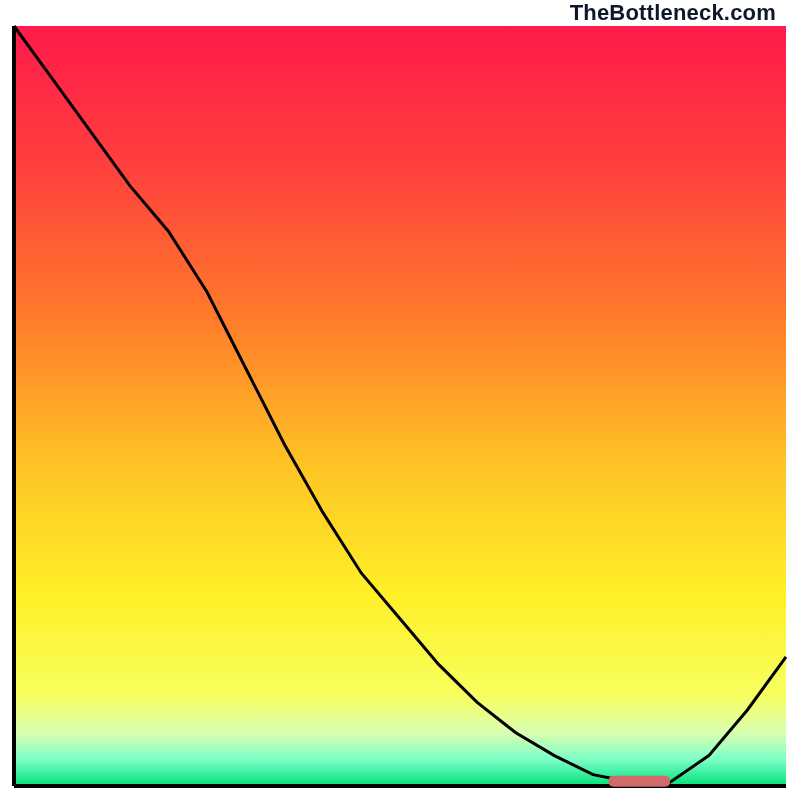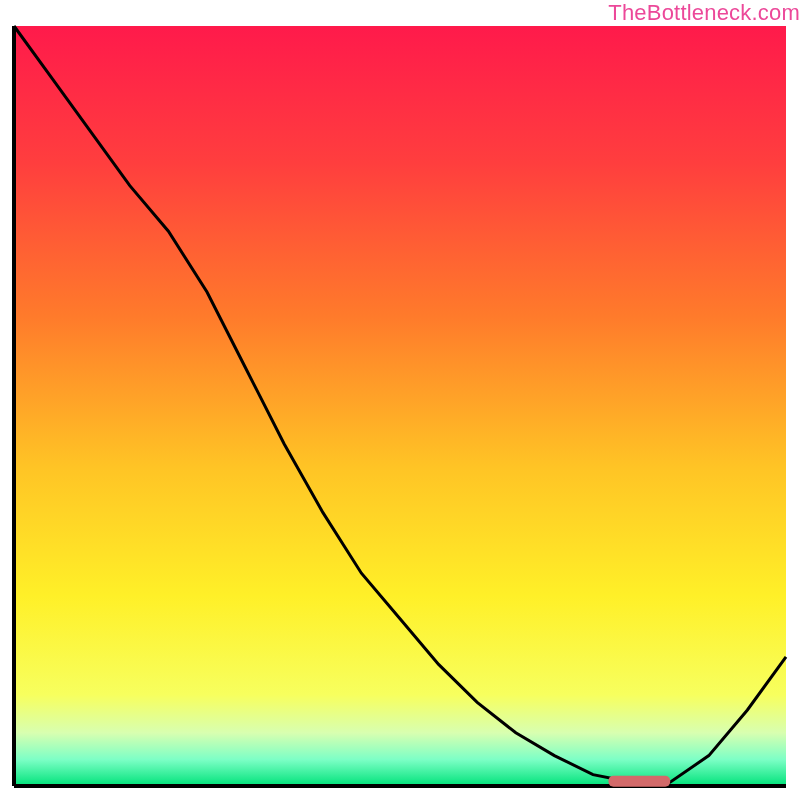--- a/index.html
+++ b/index.html
@@ -1,17 +1,17 @@
 <!DOCTYPE html>
 <html><head>
 <meta charset="utf-8">
 <style>
   html,body{margin:0;padding:0;width:800px;height:800px;background:#fff;font-family:Arial,Helvetica,sans-serif}
   .wrap{position:relative;width:800px;height:800px}
-  .attrib{position:absolute;top:0;right:0;font-size:22px;font-weight:400;color:#ec4899;letter-spacing:.2px}
+  .attrib{position:absolute;top:0;right:24px;font-size:22px;font-weight:700;color:#0f172a;letter-spacing:.2px}
   svg{position:absolute;left:0;top:0}
 </style>
 </head>
 <body>
 
 <div class="wrap">
   <svg width="800" height="800">
     <defs>
       <linearGradient id="bg" x1="0" y1="0" x2="0" y2="1">
           <stop offset="0%" stop-color="#ff1a4b"></stop>

